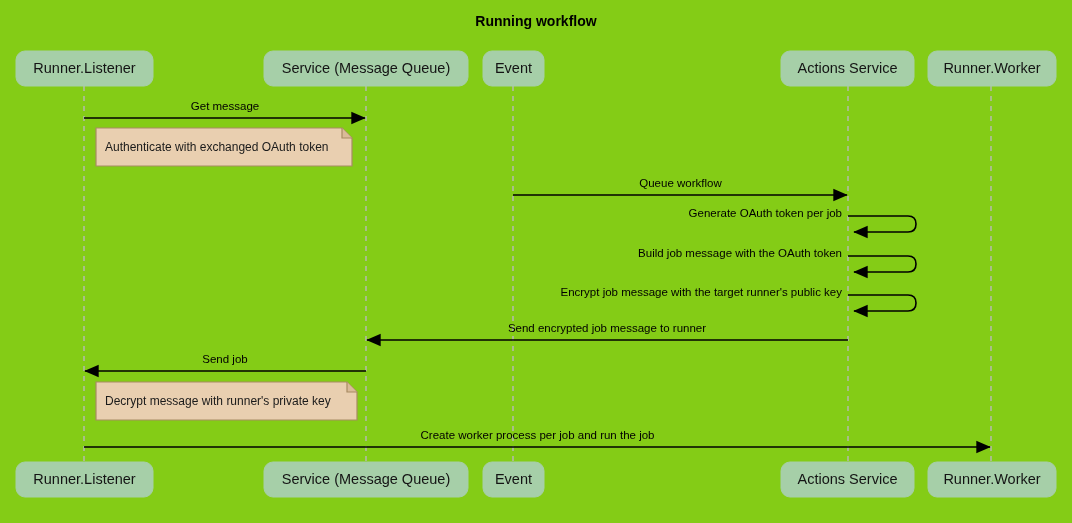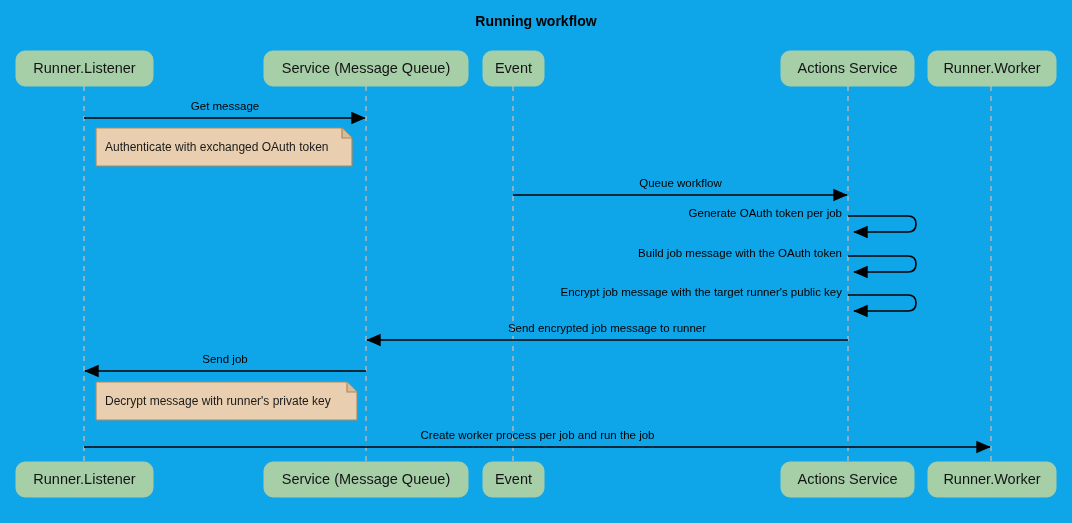--- a/index.html
+++ b/index.html
@@ -7,21 +7,21 @@
     padding: 0;
     background: #ffffff;
   }
   body {
     font-family: "Liberation Sans", sans-serif;
   }
   #diagram-root {
     position: relative;
     width: 1072px;
     height: 523px;
-    background: #0ea5e9;
+    background: #84cc16;
     overflow: hidden;
   }
   #diagram-svg {
     position: absolute;
     left: 0;
     top: 0;
     width: 1072px;
     height: 523px;
   }
   .title-text {

